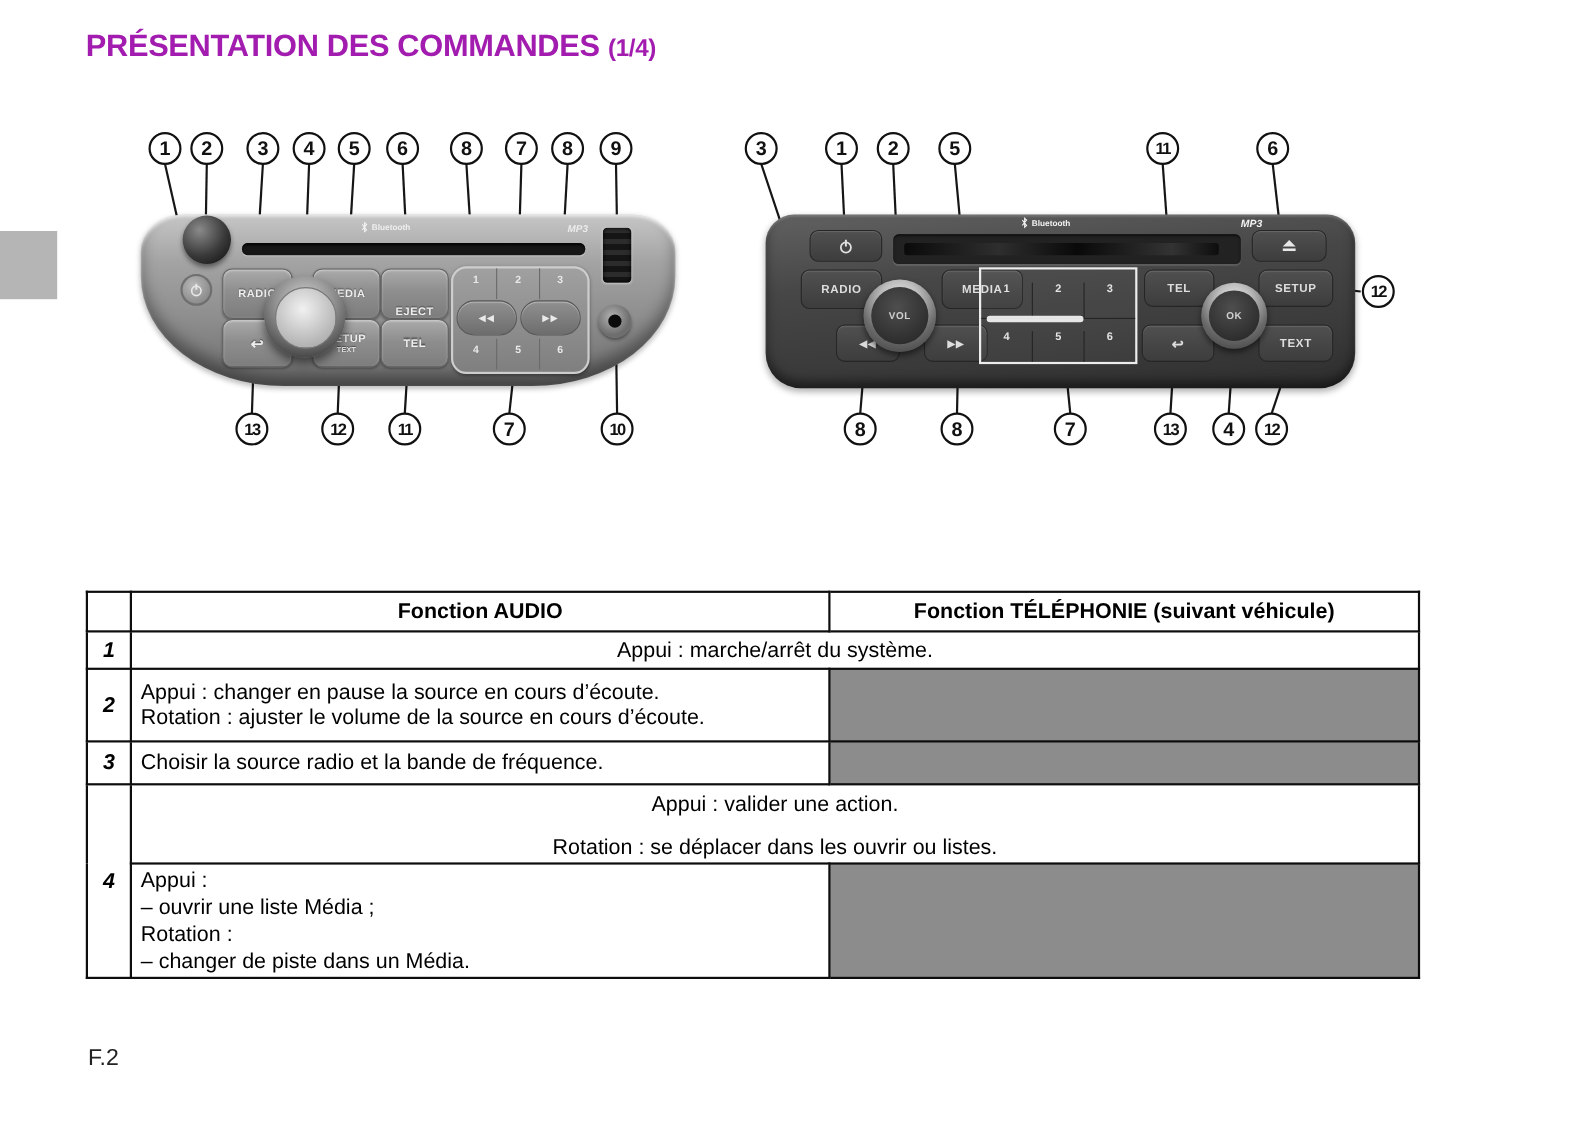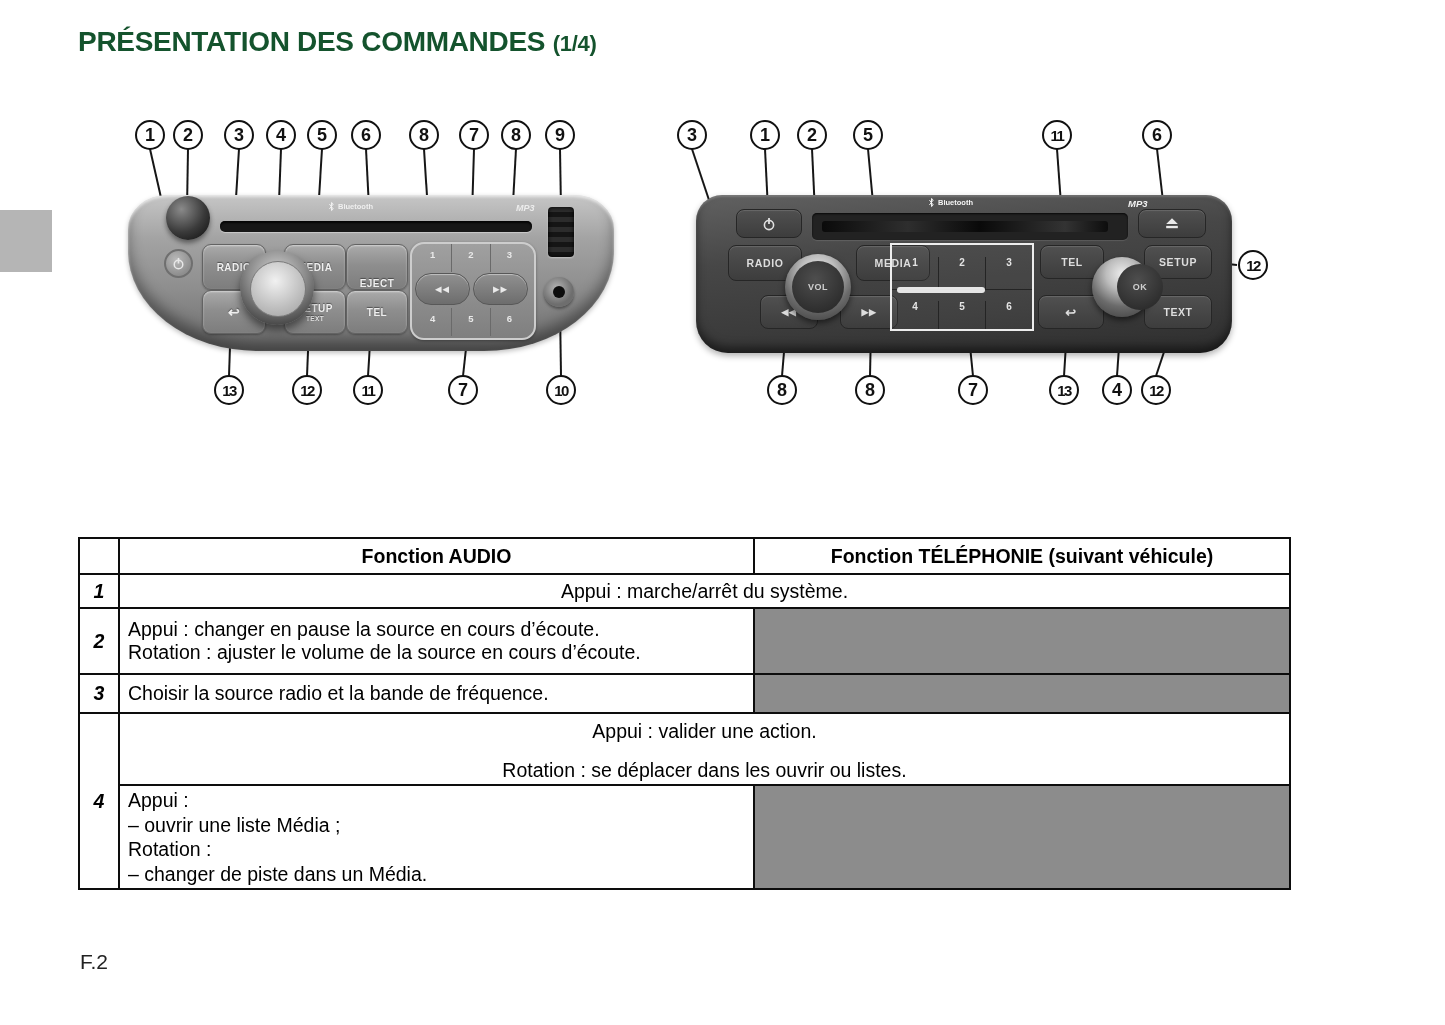--- a/index.html
+++ b/index.html
@@ -1,19 +1,19 @@
 <!DOCTYPE html>
 <html><head>
 <meta charset="utf-8">
 <style>
   html,body{margin:0;padding:0;background:#fff;}
   .page{position:relative;width:1445px;height:1025px;background:#fff;font-family:"Liberation Sans",sans-serif;overflow:hidden;color:#111;}
 
   
-  .title{position:absolute;left:78px;top:26px;font-size:28px;font-weight:bold;color:#14532d;letter-spacing:-0.3px;white-space:nowrap;}
+  .title{position:absolute;left:78px;top:26px;font-size:28px;font-weight:bold;color:#a21caf;letter-spacing:-0.3px;white-space:nowrap;}
   .title .suffix{font-size:22px;}
 
   
   .side-tab{position:absolute;left:0;top:210px;width:52px;height:62px;background:#b5b5b5;}
 
   
   .footer{position:absolute;left:80px;top:950px;font-size:21px;color:#222;}
 
   
   .diagram{position:absolute;}
@@ -295,21 +295,21 @@
           <div class="rp-cell">4</div>
           <div class="rp-cell">5</div>
           <div class="rp-cell">6</div>
         </div>
       </div>
 
       <div class="ru-btn" style="left:380px;top:130px;width:62px;height:32px;">
         <span>TEL</span>
       </div>
       <div class="ru-knob" style="left:432px;top:142px;width:60px;height:60px;z-index:3;">
-        <div class="ru-knob-in" style="left:25px;top:7px;width:46px;height:46px;">
+        <div class="ru-knob-in" style="left:7px;top:7px;width:46px;height:46px;">
           <span>OK</span>
         </div>
       </div>
       <div class="ru-btn" style="left:484px;top:130px;width:66px;height:32px;">
         <span>SETUP</span>
       </div>
       <div class="ru-btn" style="left:378px;top:180px;width:64px;height:32px;">
         <span class="glyph" style="font-size:13px;">↩</span>
       </div>
       <div class="ru-btn" style="left:484px;top:180px;width:66px;height:32px;">

